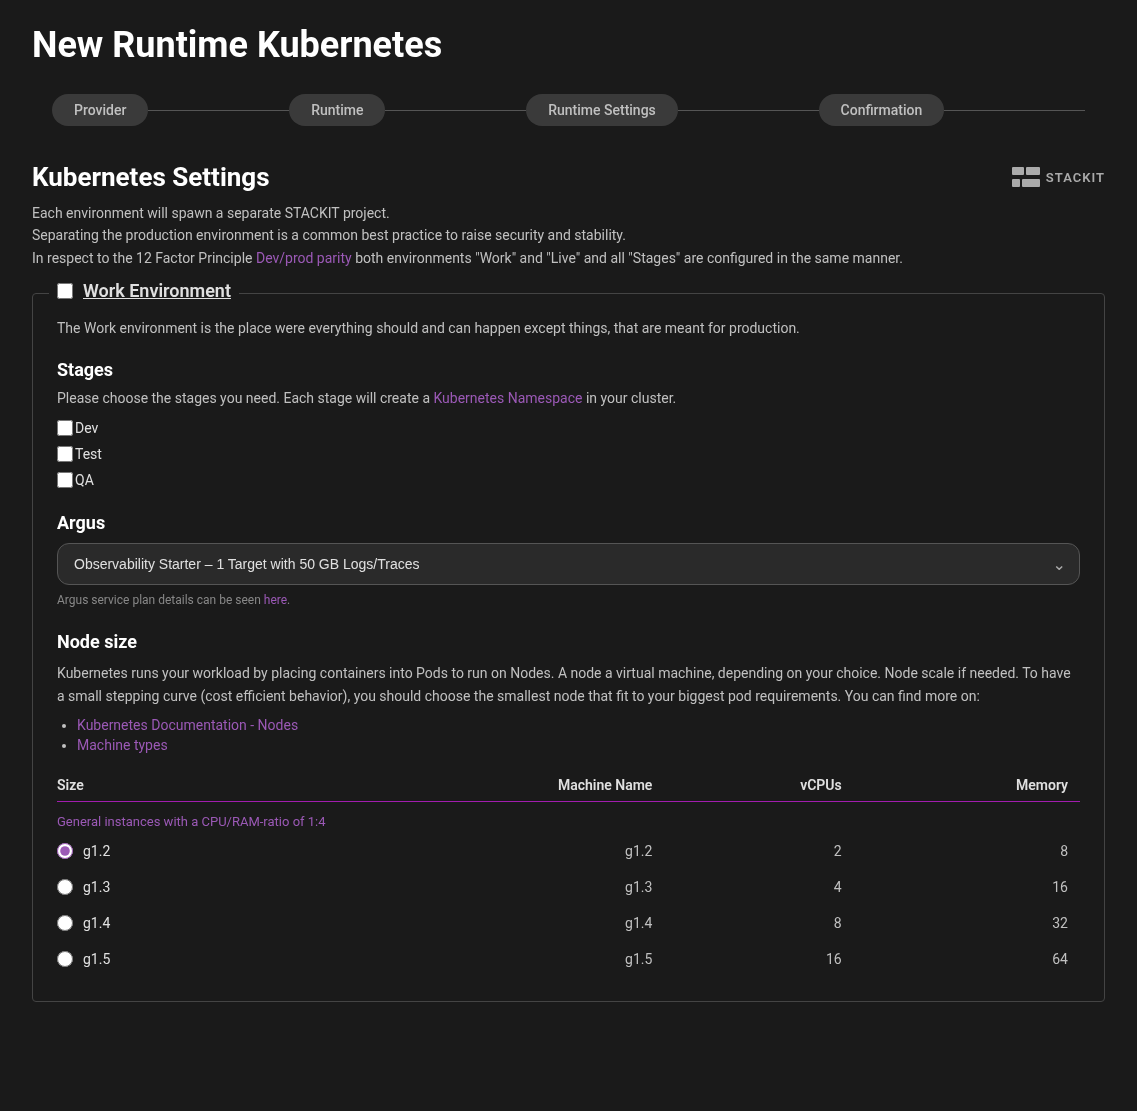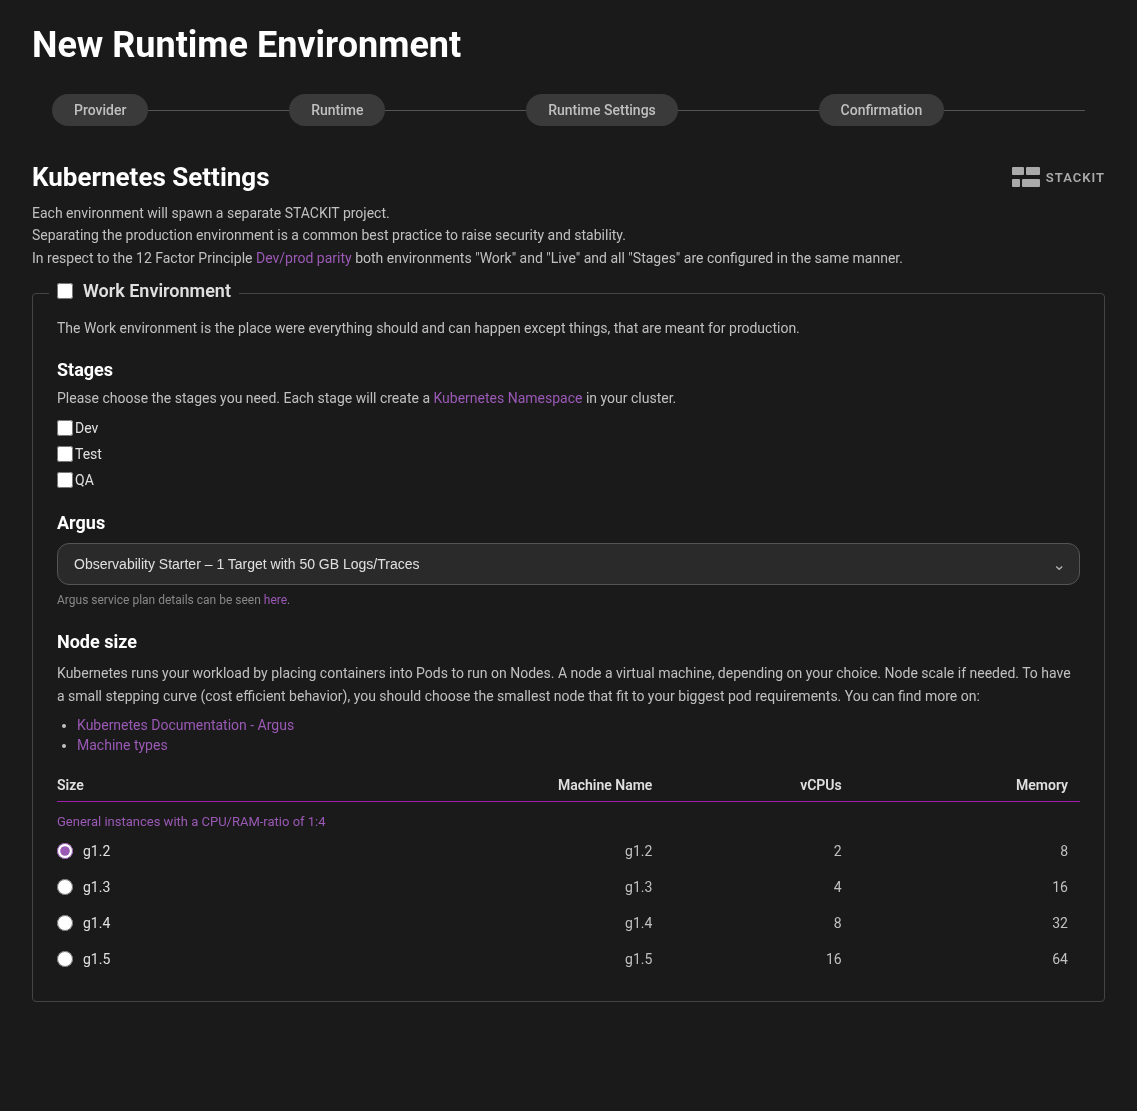--- a/index.html
+++ b/index.html
@@ -103,20 +103,21 @@
     }
     .work-env-legend input[type="checkbox"] {
       width: 16px;
       height: 16px;
       accent-color: #666;
     }
     .work-env-legend-label {
       font-size: 18px;
       font-weight: 600;
       color: #e0e0e0;
+      text-decoration: underline;
     }
     .work-env-desc {
       color: #c0c0c0;
       margin-bottom: 20px;
       font-size: 14px;
       line-height: 1.5;
     }
     
     .subsection-title {
       font-size: 18px;
@@ -239,21 +240,21 @@
     }
     .size-label {
       color: #e0e0e0;
     }
   </style>
 </head>
 <body>
 
 <div class="page-wrapper">
 
-  <h1 class="page-title">New Runtime Environment</h1>
+  <h1 class="page-title">New Runtime Kubernetes</h1>
 
   <div class="stepper">
     <div class="step">
       <div class="step-bubble">Provider</div>
     </div>
     <div class="step-line"></div>
     <div class="step">
       <div class="step-bubble">Runtime</div>
     </div>
     <div class="step-line"></div>
@@ -328,21 +329,21 @@
       <p class="argus-note">
         <span>Argus service plan details can be seen </span><a class="link-purple">here</a><span>.</span>
       </p>
     </div>
 
     <div class="node-size-section">
       <h3 class="subsection-title">Node size</h3>
       <p class="node-size-desc">Kubernetes runs your workload by placing containers into Pods to run on Nodes. A node a virtual machine, depending on your choice. Node scale if needed. To have a small stepping curve (cost efficient behavior), you should choose the smallest node that fit to your biggest pod requirements. You can find more on:</p>
       <ul class="node-links">
         <li>
-          <a class="link-purple">Kubernetes Documentation - Argus</a>
+          <a class="link-purple">Kubernetes Documentation - Nodes</a>
         </li>
         <li>
           <a class="link-purple">Machine types</a>
         </li>
       </ul>
 
       <table class="node-table">
         <thead>
           <tr>
             <th>Size</th>

